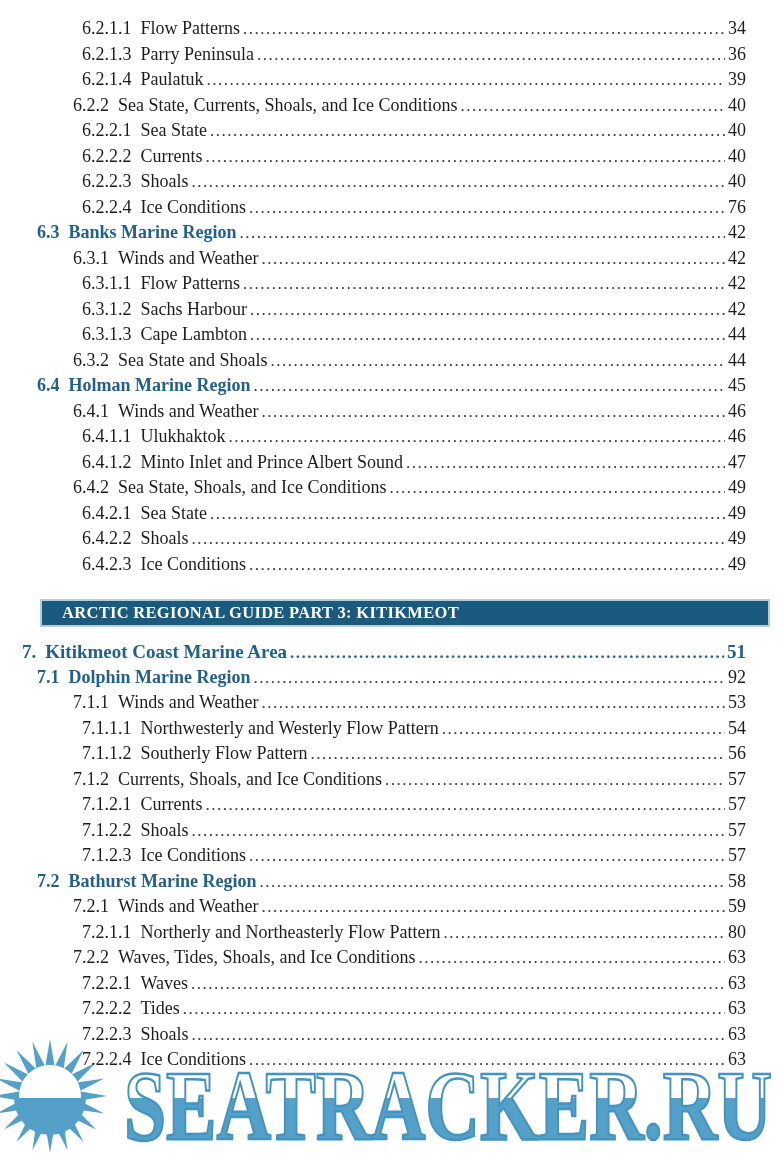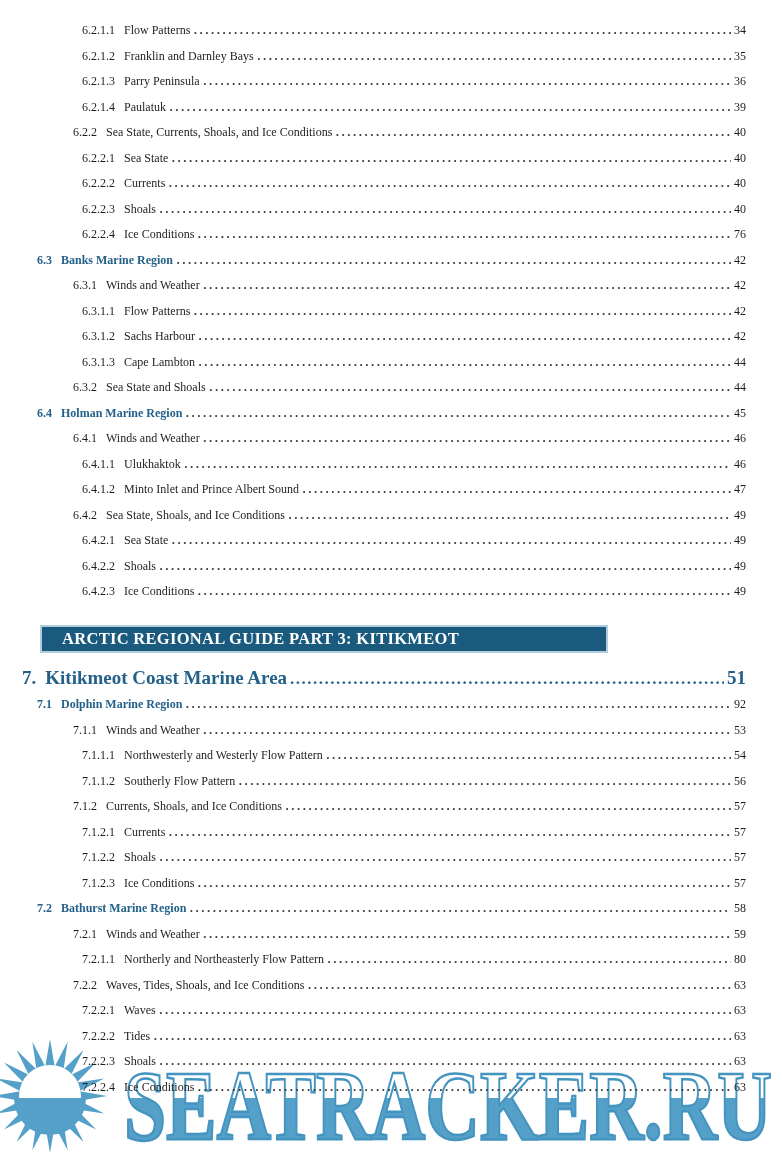--- a/index.html
+++ b/index.html
@@ -17,21 +17,21 @@
     z-index:0;pointer-events:none;
   }
   
   #content{
     position:relative;z-index:1;
     padding-top:16px;
   }
   .row{
     display:flex;align-items:baseline;
     height:25.5px;line-height:25.5px;
-    font-size:12px;
+    font-size:18px;
     padding-right:36px;
     white-space:nowrap;
   }
   .l1{padding-left:22px;}
   .l2{padding-left:37px;}
   .l3{padding-left:73px;}
   .l4{padding-left:82px;}
   .num{margin-right:9px;}
   .leader{
     flex:1 1 auto;overflow:hidden;white-space:nowrap;
@@ -43,21 +43,21 @@
   }
   .page{margin-left:3px;}
   .accent .num,.accent .title{color:var(--accent);font-weight:bold;}
   .accent-full{font-size:19px;}
   .accent-full .num,.accent-full .title,.accent-full .page{color:var(--accent);font-weight:bold;}
   .accent-full .leader{color:var(--accent);font-weight:bold;}
   
   #banner{
     box-sizing:border-box;
     margin:22px 0 12px 40px;
-    width:568px;
+    width:730px;
     background:var(--banner-bg);
     border:2px solid var(--banner-border);
     color:#ffffff;
     font-weight:bold;font-size:16.5px;line-height:22px;
     padding:1px 0 1px 20px;
     letter-spacing:0.3px;
     white-space:nowrap;
   }
 </style>
 </head>
@@ -85,26 +85,20 @@
 
   <div id="content">
     <div>
         <div class="row l4">
           <span class="num">6.2.1.1</span>
           <span class="title">Flow Patterns</span>
           <span class="leader"></span>
           <span class="page">34</span>
         </div>
         <div class="row l4">
-          <span class="num">6.2.1.2</span>
-          <span class="title">Franklin and Darnley Bays</span>
-          <span class="leader"></span>
-          <span class="page">35</span>
-        </div>
-        <div class="row l4">
           <span class="num">6.2.1.3</span>
           <span class="title">Parry Peninsula</span>
           <span class="leader"></span>
           <span class="page">36</span>
         </div>
         <div class="row l4">
           <span class="num">6.2.1.4</span>
           <span class="title">Paulatuk</span>
           <span class="leader"></span>
           <span class="page">39</span>

